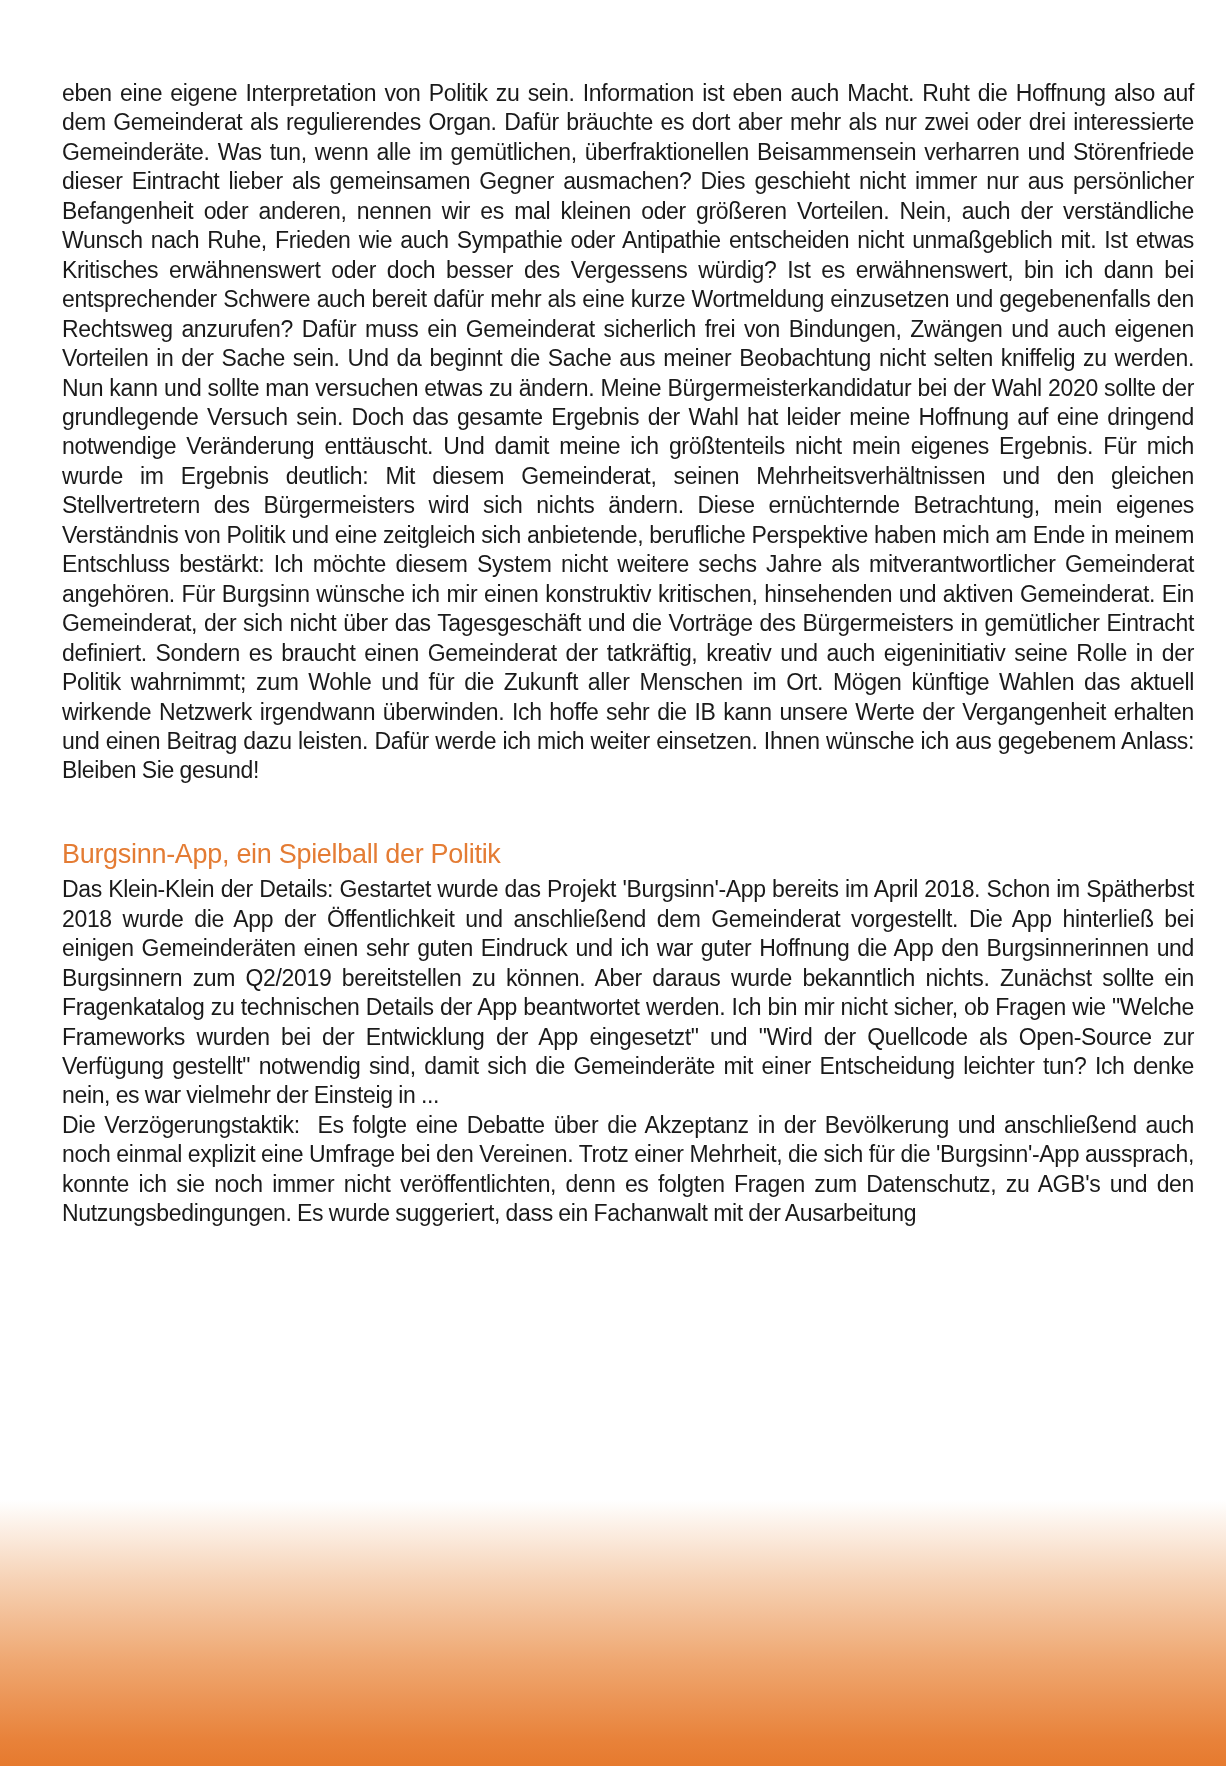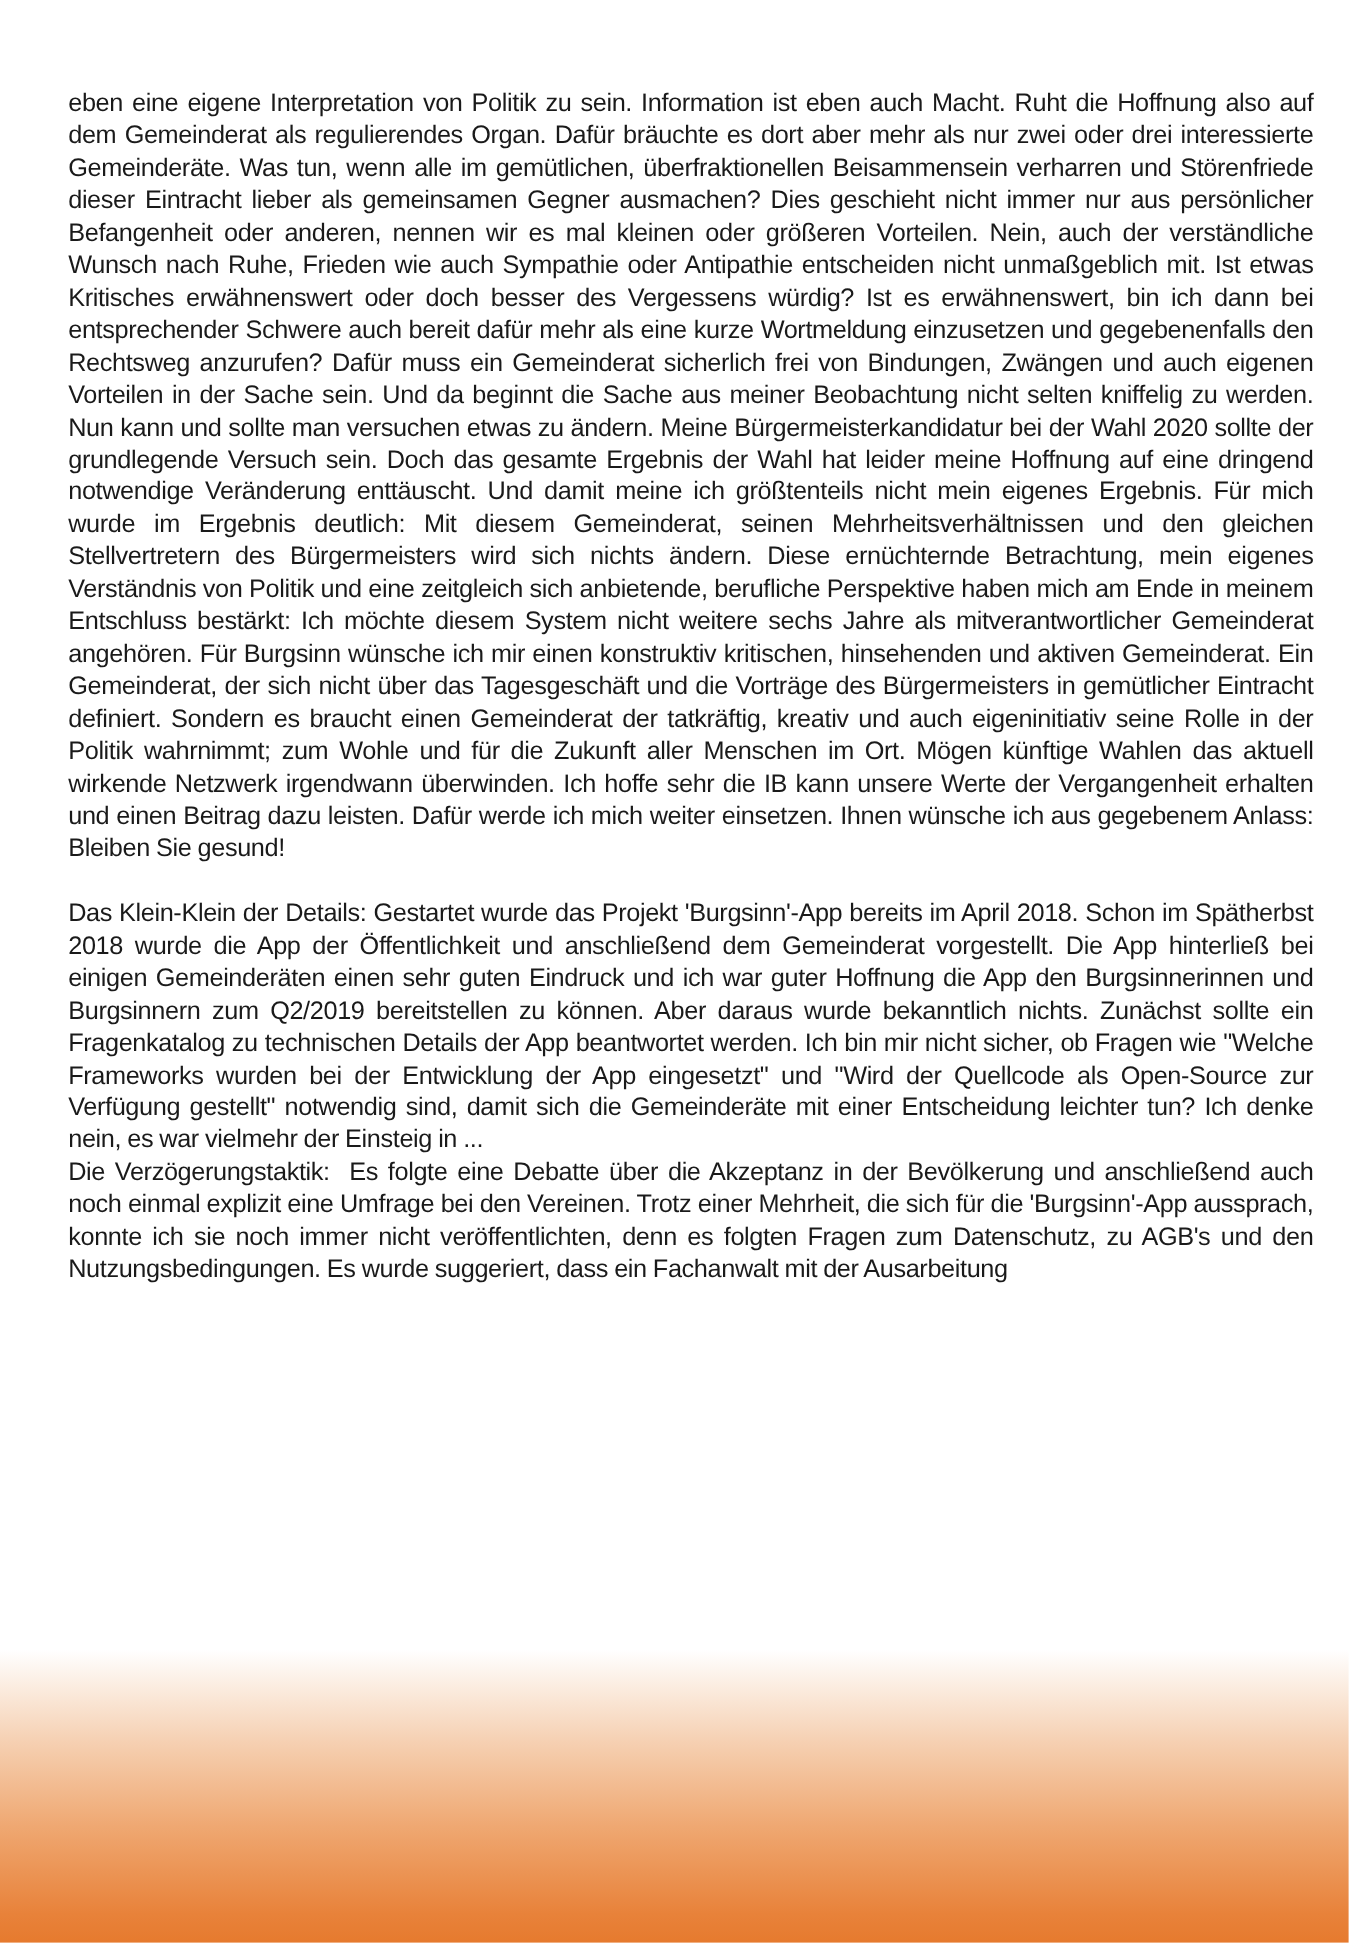--- a/index.html
+++ b/index.html
@@ -64,20 +64,21 @@
 </head>
 <body>
 
 <div class="page">
 
   <p class="para">eben eine eigene Interpretation von Politik zu sein. Information ist eben auch Macht. Ruht die Hoffnung also auf dem Gemeinderat als regulierendes Organ. Dafür bräuchte es dort aber mehr als nur zwei oder drei interessierte Gemeinderäte. Was tun, wenn alle im gemütlichen, überfraktionellen Beisammensein verharren und Störenfriede dieser Eintracht lieber als gemeinsamen Gegner ausmachen? Dies geschieht nicht immer nur aus persönlicher Befangenheit oder anderen, nennen wir es mal kleinen oder größeren Vorteilen. Nein, auch der verständliche Wunsch nach Ruhe, Frieden wie auch Sympathie oder Antipathie entscheiden nicht unmaßgeblich mit. Ist etwas Kritisches erwähnenswert oder doch besser des Vergessens würdig? Ist es erwähnenswert, bin ich dann bei entsprechender Schwere auch bereit dafür mehr als eine kurze Wortmeldung einzusetzen und gegebenenfalls den Rechtsweg anzurufen? Dafür muss ein Gemeinderat sicherlich frei von Bindungen, Zwängen und auch eigenen Vorteilen in der Sache sein. Und da beginnt die Sache aus meiner Beobachtung nicht selten kniffelig zu werden. Nun kann und sollte man versuchen etwas zu ändern. Meine Bürgermeisterkandidatur bei der Wahl 2020 sollte der grundlegende Versuch sein. Doch das gesamte Ergebnis der Wahl hat leider meine Hoffnung auf eine dringend notwendige Veränderung enttäuscht. Und damit meine ich größtenteils nicht mein eigenes Ergebnis. Für mich wurde im Ergebnis deutlich: Mit diesem Gemeinderat, seinen Mehrheitsverhältnissen und den gleichen Stellvertretern des Bürgermeisters wird sich nichts ändern. Diese ernüchternde Betrachtung, mein eigenes Verständnis von Politik und eine zeitgleich sich anbietende, berufliche Perspektive haben mich am Ende in meinem Entschluss bestärkt: Ich möchte diesem System nicht weitere sechs Jahre als mitverantwortlicher Gemeinderat angehören. Für Burgsinn wünsche ich mir einen konstruktiv kritischen, hinsehenden und aktiven Gemeinderat. Ein Gemeinderat, der sich nicht über das Tagesgeschäft und die Vorträge des Bürgermeisters in gemütlicher Eintracht definiert. Sondern es braucht einen Gemeinderat der tatkräftig, kreativ und auch eigeninitiativ seine Rolle in der Politik wahrnimmt; zum Wohle und für die Zukunft aller Menschen im Ort. Mögen künftige Wahlen das aktuell wirkende Netzwerk irgendwann überwinden. Ich hoffe sehr die IB kann unsere Werte der Vergangenheit erhalten und einen Beitrag dazu leisten. Dafür werde ich mich weiter einsetzen. Ihnen wünsche ich aus gegebenem Anlass: Bleiben Sie gesund!</p>
 
   <div class="spacer"></div>
 
 
+  <h2 class="section-heading">Burgsinn-App, ein Spielball der Politik</h2>
 
   <p class="para">
     <span class="lead">Das Klein-Klein der Details:</span><span> Gestartet wurde das Projekt 'Burgsinn'-App bereits im April 2018. Schon im Spätherbst 2018 wurde die App der Öffentlichkeit und anschließend dem Gemeinderat vorgestellt. Die App hinterließ bei einigen Gemeinderäten einen sehr guten Eindruck und ich war guter Hoffnung die App den Burgsinnerinnen und Burgsinnern zum Q2/2019 bereitstellen zu können. Aber daraus wurde bekanntlich nichts. Zunächst sollte ein Fragenkatalog zu technischen Details der App beantwortet werden. Ich bin mir nicht sicher, ob Fragen wie </span><span>"</span><span class="quote-i">Welche Frameworks wurden bei der Entwicklung der App eingesetzt</span><span>"</span><span> und </span><span>"</span><span class="quote-i">Wird der Quellcode als Open-Source zur Verfügung gestellt</span><span>"</span><span> notwendig sind, damit sich die Gemeinderäte mit einer Entscheidung leichter tun? Ich denke nein, es war vielmehr der Einsteig in ...</span>
   </p>
 
   <p class="para">
     <span class="lead">Die Verzögerungstaktik:</span><span style="white-space: pre-wrap;">  Es folgte eine Debatte über die Akzeptanz in der Bevölkerung und anschließend auch noch einmal explizit eine Umfrage bei den Vereinen. Trotz einer Mehrheit, die sich für die 'Burgsinn'-App aussprach, konnte ich sie noch immer nicht veröffentlichten, denn es folgten Fragen zum Datenschutz, zu AGB's und den Nutzungsbedingungen. Es wurde suggeriert, dass ein Fachanwalt mit der Ausarbeitung</span>
   </p>
 
 </div>

